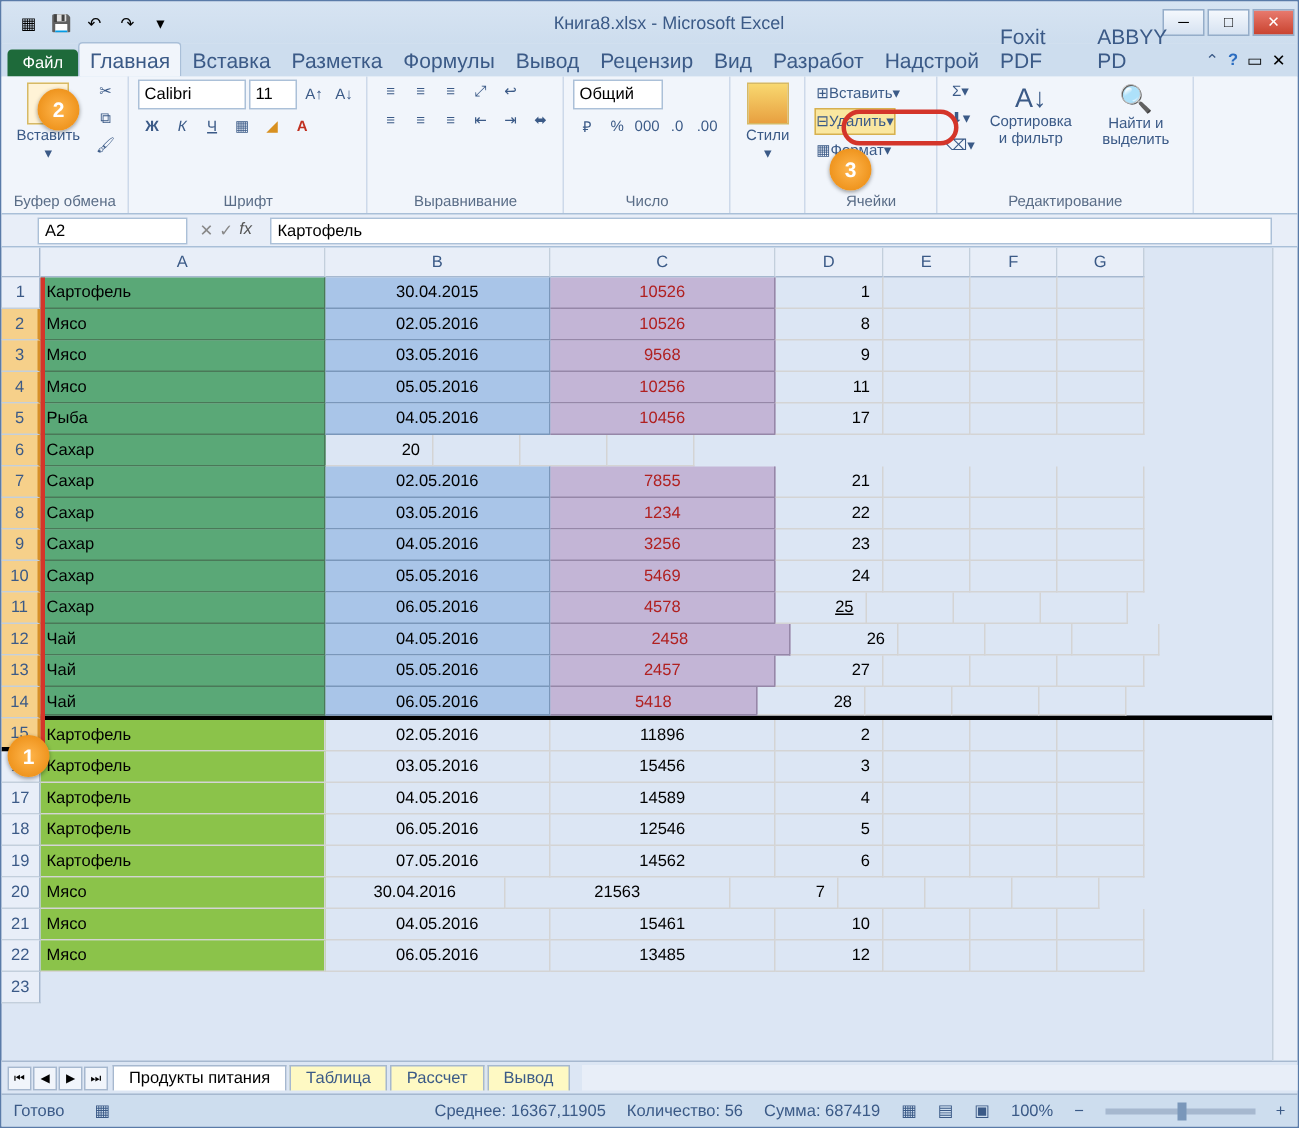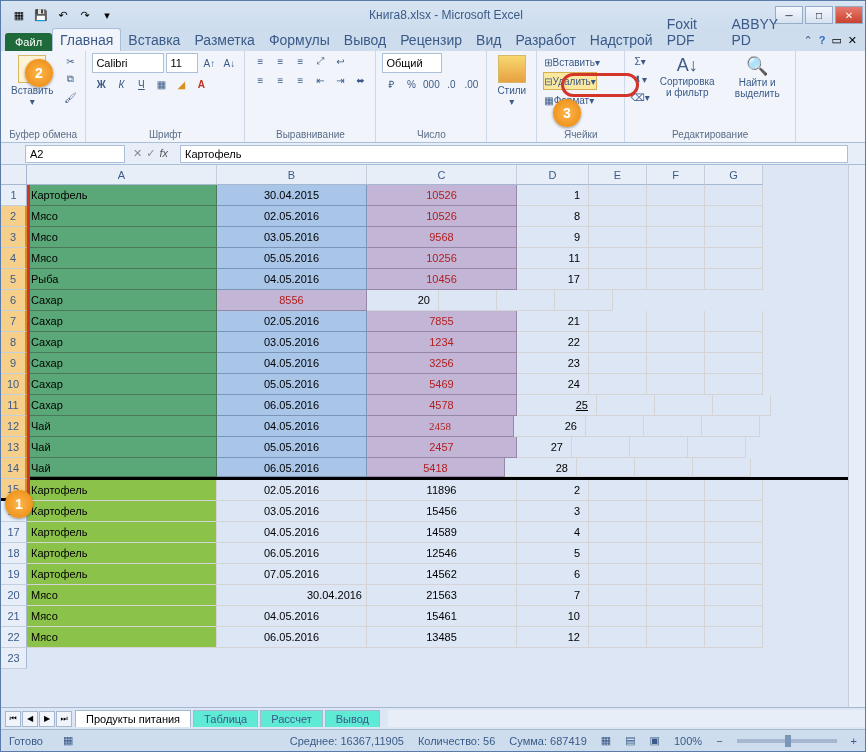--- a/index.html
+++ b/index.html
@@ -55,21 +55,21 @@
 .sel-c { background: #c3b5d6; border-right: 1px solid #9687a8; border-bottom: 1px solid #9687a8; text-align: center; color: #b02020; }
 .norm-a { background: #8bc34a; }
 .norm-b { text-align: center; }
 .norm-c { text-align: center; }
 .cell-d { text-align: right; padding-right: 8px; }
 .vline { position: absolute; left: 26px; top: 20px; width: 3px; background: #d4352a; z-index: 5; }
 .callout1 { left: 4px; }
 .sheet-tabs { height: 22px; background: #dce6f4; border-top: 1px solid #a6b8cf; display: flex; align-items: center; padding-left: 4px; }
 .nav-btn { width: 16px; height: 16px; border: 1px solid #a6b8cf; background: #f1f5fb; margin-right: 1px; display: flex; align-items: center; justify-content: center; font-size: 8px; cursor: pointer; }
 .stab { background: #fff; border: 1px solid #a6b8cf; border-bottom: none; padding: 2px 10px; font-size: 11px; margin-left: 2px; cursor: pointer; }
-.stab.inactive { background: #5eead4; color: #3b5a87; text-align: center; }
+.stab.inactive { background: #fef9c3; color: #3b5a87; text-align: center; }
 .status-bar { height: 22px; background: #cdddee; border-top: 1px solid #a6b8cf; display: flex; align-items: center; padding: 0 8px; font-size: 11px; color: #3b5a87; gap: 20px; }
 .status-right { margin-left: auto; display: flex; gap: 14px; align-items: center; }
 .zoom-slider { width: 100px; height: 4px; background: #a6b8cf; position: relative; }
 .zoom-thumb { position: absolute; left: 48px; top: -4px; width: 6px; height: 12px; background: #7a97ba; }
 .scrollbar-v { width: 17px; background: #e8eef8; border-left: 1px solid #c3cfdc; }
 .scrollbar-h { flex: 1; height: 17px; background: #e8eef8; margin-left: 8px; }
 </style>
 </head>
 <body>
 
@@ -327,21 +327,20 @@
             <div class="cell sel-a" style="width: 190px;">Рыба</div>
             <div class="cell sel-b" style="width: 150px;">04.05.2016</div>
             <div class="cell sel-c" style="width: 150px;">10456</div>
             <div class="cell cell-d" style="width: 72px;">17</div>
             <div class="cell " style="width: 58px;"></div>
             <div class="cell " style="width: 58px;"></div>
             <div class="cell " style="width: 58px;"></div>
           </div>
           <div class="row">
             <div class="cell sel-a" style="width: 190px;">Сахар</div>
-            <div class="cell sel-c" style="width: 150px;">8556</div>
             <div class="cell cell-d" style="width: 72px;">20</div>
             <div class="cell " style="width: 58px;"></div>
             <div class="cell " style="width: 58px;"></div>
             <div class="cell " style="width: 58px;"></div>
           </div>
           <div class="row">
             <div class="cell sel-a" style="width: 190px;">Сахар</div>
             <div class="cell sel-b" style="width: 150px;">02.05.2016</div>
             <div class="cell sel-c" style="width: 150px;">7855</div>
             <div class="cell cell-d" style="width: 72px;">21</div>
@@ -373,39 +372,39 @@
             <div class="cell sel-c" style="width: 150px;">5469</div>
             <div class="cell cell-d" style="width: 72px;">24</div>
             <div class="cell " style="width: 58px;"></div>
             <div class="cell " style="width: 58px;"></div>
             <div class="cell " style="width: 58px;"></div>
           </div>
           <div class="row">
             <div class="cell sel-a" style="width: 190px;">Сахар</div>
             <div class="cell sel-b" style="width: 150px;">06.05.2016</div>
             <div class="cell sel-c" style="width: 150px;">4578</div>
-            <div class="cell cell-d" style="width: 80px; text-decoration: underline;">25</div>
+            <div class="cell cell-d" style="width: 61px; text-decoration: underline;">25</div>
             <div class="cell " style="width: 58px;"></div>
             <div class="cell " style="width: 58px;"></div>
             <div class="cell " style="width: 58px;"></div>
           </div>
           <div class="row">
             <div class="cell sel-a" style="width: 190px;">Чай</div>
             <div class="cell sel-b" style="width: 150px;">04.05.2016</div>
-            <div class="cell sel-c" style="width: 147px; font-family: Liberation Serif, serif;">2458</div>
+            <div class="cell sel-c" style="width: 160px;">2458</div>
             <div class="cell cell-d" style="width: 72px;">26</div>
             <div class="cell " style="width: 58px;"></div>
             <div class="cell " style="width: 58px;"></div>
             <div class="cell " style="width: 58px;"></div>
           </div>
           <div class="row">
             <div class="cell sel-a" style="width: 190px;">Чай</div>
             <div class="cell sel-b" style="width: 150px;">05.05.2016</div>
             <div class="cell sel-c" style="width: 150px;">2457</div>
-            <div class="cell cell-d" style="width: 55px;">27</div>
+            <div class="cell cell-d" style="width: 72px;">27</div>
             <div class="cell " style="width: 58px;"></div>
             <div class="cell " style="width: 58px;"></div>
             <div class="cell " style="width: 58px;"></div>
           </div>
           <div class="row split">
             <div class="cell sel-a" style="width: 190px;">Чай</div>
             <div class="cell sel-b" style="width: 150px;">06.05.2016</div>
             <div class="cell sel-c" style="width: 138px;">5418</div>
             <div class="cell cell-d" style="width: 72px;">28</div>
             <div class="cell " style="width: 58px;"></div>
@@ -452,21 +451,21 @@
             <div class="cell norm-a" style="width: 190px;">Картофель</div>
             <div class="cell norm-b" style="width: 150px;">07.05.2016</div>
             <div class="cell norm-c" style="width: 150px;">14562</div>
             <div class="cell cell-d" style="width: 72px;">6</div>
             <div class="cell " style="width: 58px;"></div>
             <div class="cell " style="width: 58px;"></div>
             <div class="cell " style="width: 58px;"></div>
           </div>
           <div class="row">
             <div class="cell norm-a" style="width: 190px;">Мясо</div>
-            <div class="cell norm-b" style="width: 150px; text-align: right;">30.04.2016</div>
+            <div class="cell norm-b" style="width: 120px;">30.04.2016</div>
             <div class="cell norm-c" style="width: 150px;">21563</div>
             <div class="cell cell-d" style="width: 72px;">7</div>
             <div class="cell " style="width: 58px;"></div>
             <div class="cell " style="width: 58px;"></div>
             <div class="cell " style="width: 58px;"></div>
           </div>
           <div class="row">
             <div class="cell norm-a" style="width: 190px;">Мясо</div>
             <div class="cell norm-b" style="width: 150px;">04.05.2016</div>
             <div class="cell norm-c" style="width: 150px;">15461</div>

